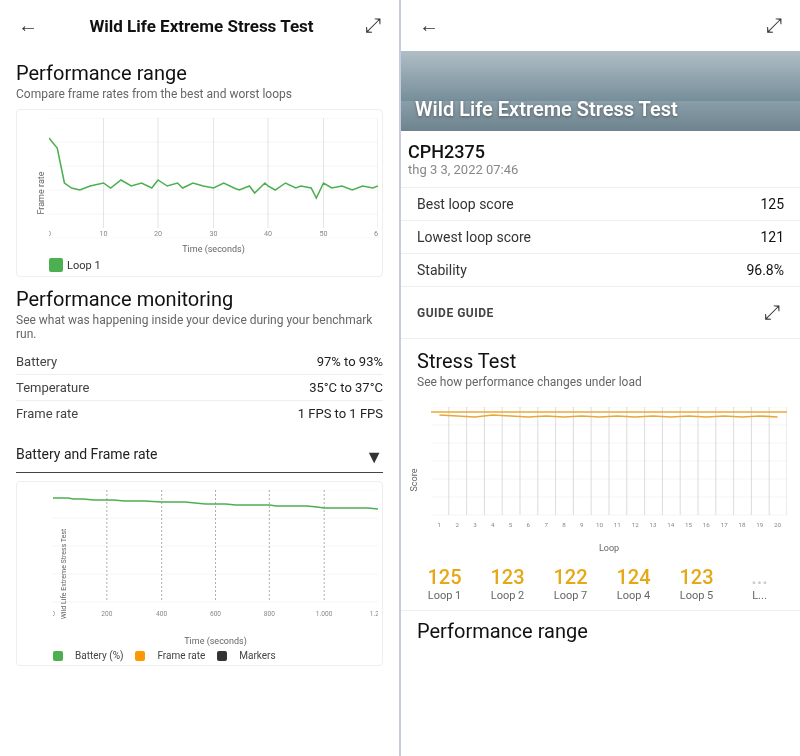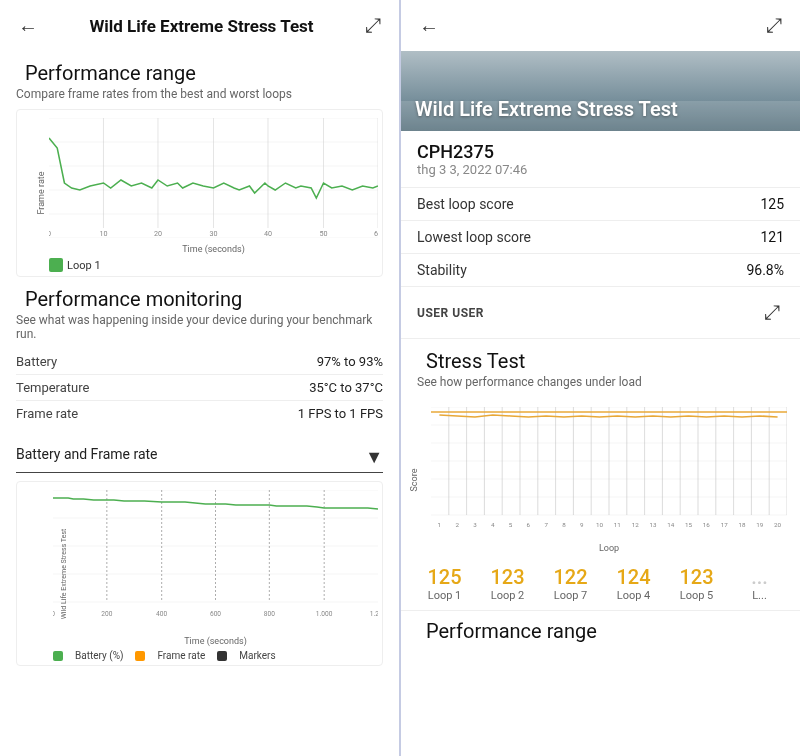--- a/index.html
+++ b/index.html
@@ -48,21 +48,20 @@
       padding: 10px 16px;
       flex: 1;
       overflow-y: auto;
       overflow-x: hidden;
     }
     .section-title {
       font-size: 20px;
       font-weight: 400;
       color: #111;
       margin-bottom: 2px;
-      margin-left: 9px;
     }
     .section-subtitle {
       font-size: 12px;
       color: #666;
       margin-bottom: 8px;
     }
     
     .chart-area {
       background: #fff;
       border: 1px solid #eee;
@@ -178,21 +177,21 @@
       overflow: hidden;
     }
     .hero-image::after {
       content: '';
       position: absolute;
       bottom: 0; left: 0; right: 0;
       height: 30px;
       background: rgba(255,255,255,0.15);
     }
     .device-info {
-      padding: 10px 16px;
+      padding: 10px 7px;
       border-bottom: 1px solid #eee;
     }
     .device-name {
       font-size: 18px;
       font-weight: 500;
       color: #111;
     }
     .device-date {
       font-size: 13px;
       color: #888;
@@ -437,21 +436,21 @@
     <div class="score-row">
       <span class="score-row-label">Lowest loop score</span>
       <span class="score-row-value">121</span>
     </div>
     <div class="score-row">
       <span class="score-row-label">Stability</span>
       <span class="score-row-value">96.8%</span>
     </div>
 
     <div class="user-guide-row">
-      <span class="user-guide-label">USER USER</span>
+      <span class="user-guide-label">GUIDE GUIDE</span>
       <button class="icon-btn">⤢</button>
     </div>
 
     <div class="stress-section">
       <div class="section-title">Stress Test</div>
       <div class="section-subtitle">See how performance changes under load</div>
     </div>
 
     <div class="stress-chart-area">
       <span class="stress-y-label">Score</span>

